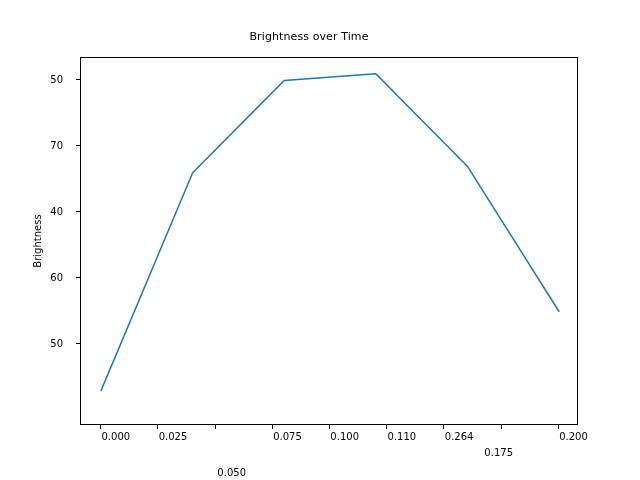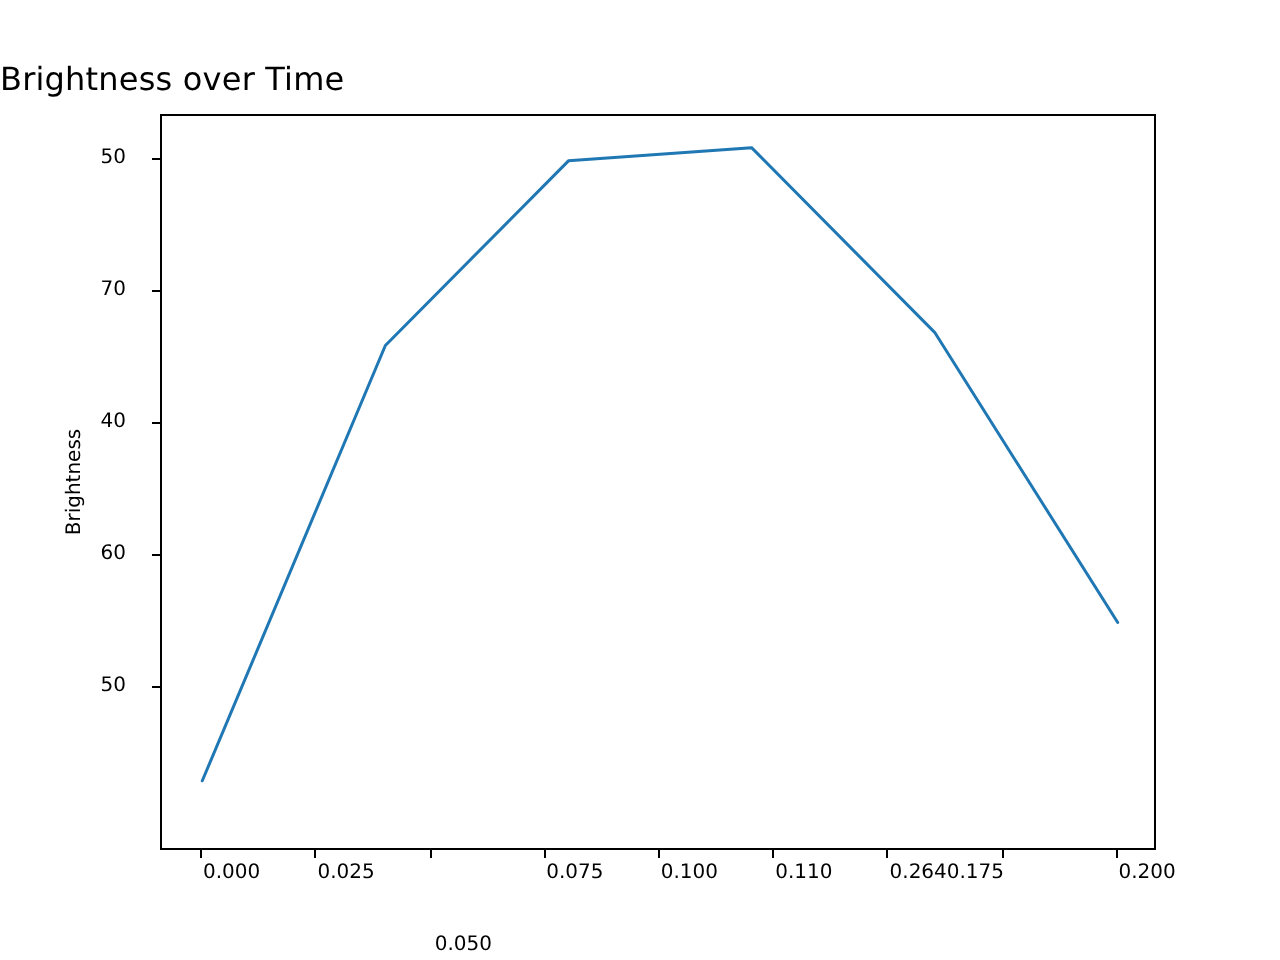--- a/index.html
+++ b/index.html
@@ -17,22 +17,22 @@
     position: relative;
     width: 640px;
     height: 480px;
     background: #ffffff;
   }
   #chart-title {
     position: absolute;
     left: 0;
     top: 30px;
     width: 618px;
-    text-align: left;
-    font-size: 16px;
+    text-align: center;
+    font-size: 11px;
     color: #000000;
     letter-spacing: 0.1px;
   }
   
   #axes-frame {
     position: absolute;
     left: 80px;
     top: 57px;
     width: 498px;
     height: 368px;
@@ -141,20 +141,20 @@
       <div class="x-tick-label" style="left: 216px; margin-top: 36px;">0.050</div>
       <div class="x-tick" style="left: 271.78px;"></div>
       <div class="x-tick-label" style="left: 271.78px;">0.075</div>
       <div class="x-tick" style="left: 329px;"></div>
       <div class="x-tick-label" style="left: 329px;">0.100</div>
       <div class="x-tick" style="left: 386.22px;"></div>
       <div class="x-tick-label" style="left: 386.22px;">0.110</div>
       <div class="x-tick" style="left: 443.43px;"></div>
       <div class="x-tick-label" style="left: 443.43px;">0.264</div>
       <div class="x-tick" style="left: 500.65px;"></div>
-      <div class="x-tick-label" style="left: 472px;">0.175</div>
+      <div class="x-tick-label" style="left: 483px; margin-top: 16px;">0.175</div>
       <div class="x-tick" style="left: 557.86px;"></div>
       <div class="x-tick-label" style="left: 557.86px;">0.200</div>
     </div>
 
   <div id="ylabel">Brightness</div>
 
 </div>
 
 </body></html>

